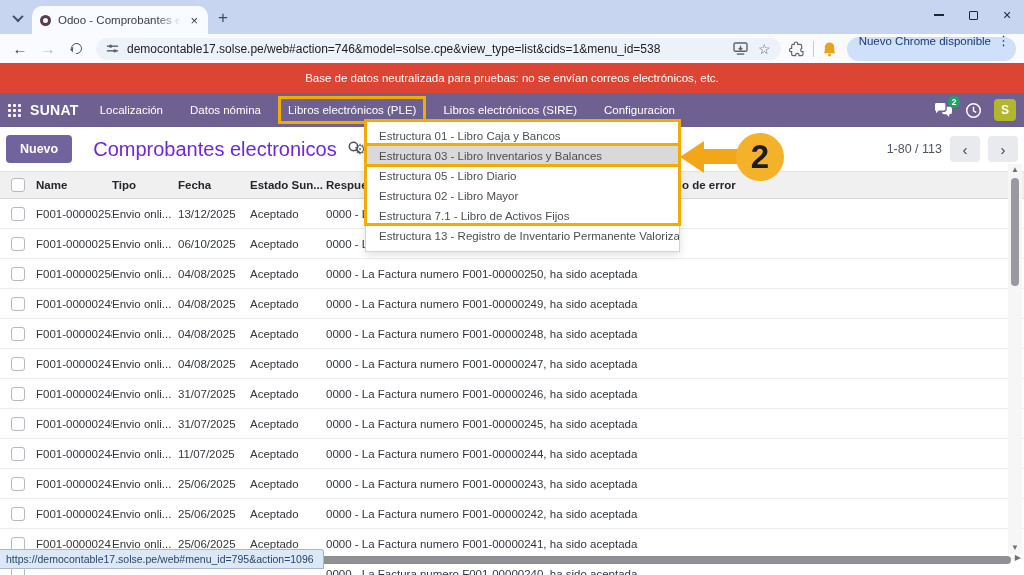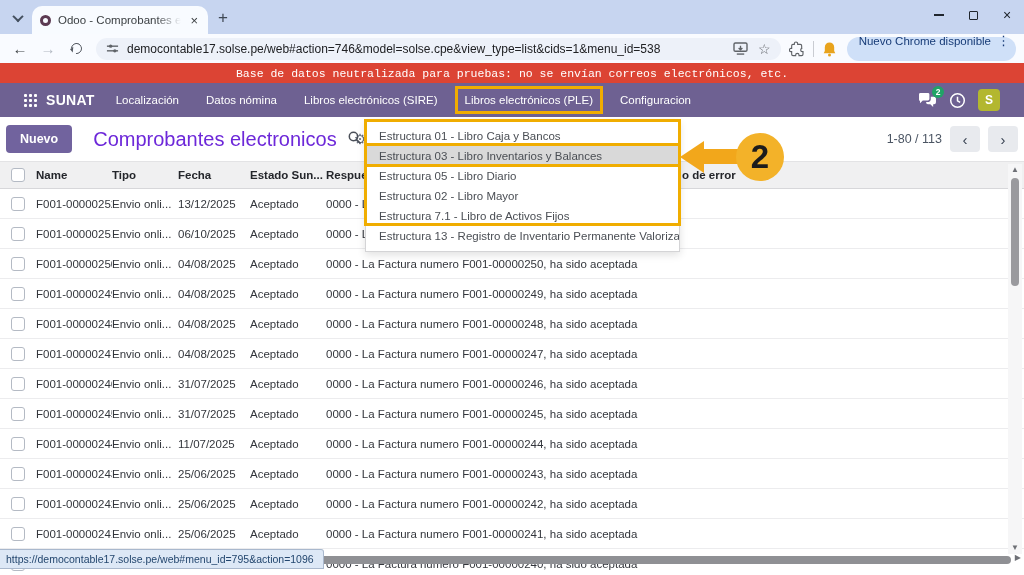--- a/index.html
+++ b/index.html
@@ -31,22 +31,22 @@
   .urlbar { flex:1; height:22px; background:#edf1f9; border-radius:11px; display:flex; align-items:center; padding:0 10px; gap:8px; margin:0 4px; }
   .url-text { font-size:12px; color:#202124; white-space:nowrap; overflow:hidden; flex:1; }
   .pill-icons { display:flex; align-items:center; gap:10px; }
   .divider-v { width:1px; height:16px; background:#c9ccd2; margin:0 4px; }
   .star { font-size:14px; color:#5f6368; line-height:1; }
   .update-pill { height:24px; background:#cfe0f8; border-radius:12px; display:flex; align-items:center; gap:6px; padding:0 6px 16px 12px; margin-left:6px; }
   .update-pill span.lbl { font-size:11.5px; color:#173b77; white-space:nowrap; }
   .kebab { font-size:13px; color:#173b77; }
 
   
-  .banner { height:20px; background:#dc4434; color:#fff; font-size:11.5px; display:flex; align-items:center; justify-content:center;font-family:Liberation Mono, monospace; }
-  .odoonav { height:34px; background:#6e6192; display:flex; align-items:center; padding:0 24px; color:#fff; }
+  .banner { height:30px; background:#dc4434; color:#fff; font-size:11.5px; display:flex; align-items:center; justify-content:center; }
+  .odoonav { height:34px; background:#6e6192; display:flex; align-items:center; padding:0 8px; color:#fff; }
   .grid-icon { width:13px; height:13px; position:relative; margin-right:9px; flex:none; }
   .grid-icon i { position:absolute; width:3px; height:3px; background:#fff; border-radius:1px; }
   .brand { font-size:14px; font-weight:700; letter-spacing:.3px; margin-right:14px; }
   .nav-items { display:flex; align-items:center; gap:13px; flex:1; }
   .nav-item { font-size:11.5px; padding:5px 7px; white-space:nowrap; }
   .nav-item.annotated { outline:3px solid #f0ad00; outline-offset:0px; }
   .nav-right { display:flex; align-items:center; gap:12px; }
   .chat-wrap { position:relative; }
   .badge { position:absolute; top:-6px; right:-7px; background:#21a366; color:#fff; font-size:8.5px; font-weight:700; width:12px; height:12px; border-radius:50%; display:flex; align-items:center; justify-content:center; }
   .avatar { width:22px; height:22px; background:#b3b72f; border-radius:4px; color:#fff; font-size:12px; font-weight:700; display:flex; align-items:center; justify-content:center; }
@@ -173,22 +173,22 @@
         <i style="left:5px;top:5px"></i>
         <i style="left:10px;top:5px"></i>
       <i style="left:0;top:10px"></i>
         <i style="left:5px;top:10px"></i>
         <i style="left:10px;top:10px"></i>
     </span>
     <span class="brand">SUNAT</span>
     <span class="nav-items" id="nav-items">
         <span class="nav-item">Localización</span>
         <span class="nav-item">Datos nómina</span>
+        <span class="nav-item annotated">Libros electrónicos (PLE)</span>
         <span class="nav-item">Libros electrónicos (SIRE)</span>
-        <span class="nav-item annotated">Libros electrónicos (PLE)</span>
         <span class="nav-item">Configuracion</span>
       </span>
     <span class="nav-right">
       <span class="chat-wrap">
         <svg width="19" height="16" viewBox="0 0 20 17">
             <path d="M1 2.5A1.5 1.5 0 0 1 2.5 1h8A1.5 1.5 0 0 1 12 2.5v5A1.5 1.5 0 0 1 10.5 9H5l-3 3V9.5A1.5 1.5 0 0 1 1 8z" fill="#fff"></path>
             <path d="M13.5 5H17a2 2 0 0 1 2 2v4a2 2 0 0 1-2 2h-1v3l-3-3h-2.5a2 2 0 0 1-2-2v-.5h3a3 3 0 0 0 2-2.5z" fill="#fff"></path>
           </svg>
         <span class="badge">2</span>
       </span>

